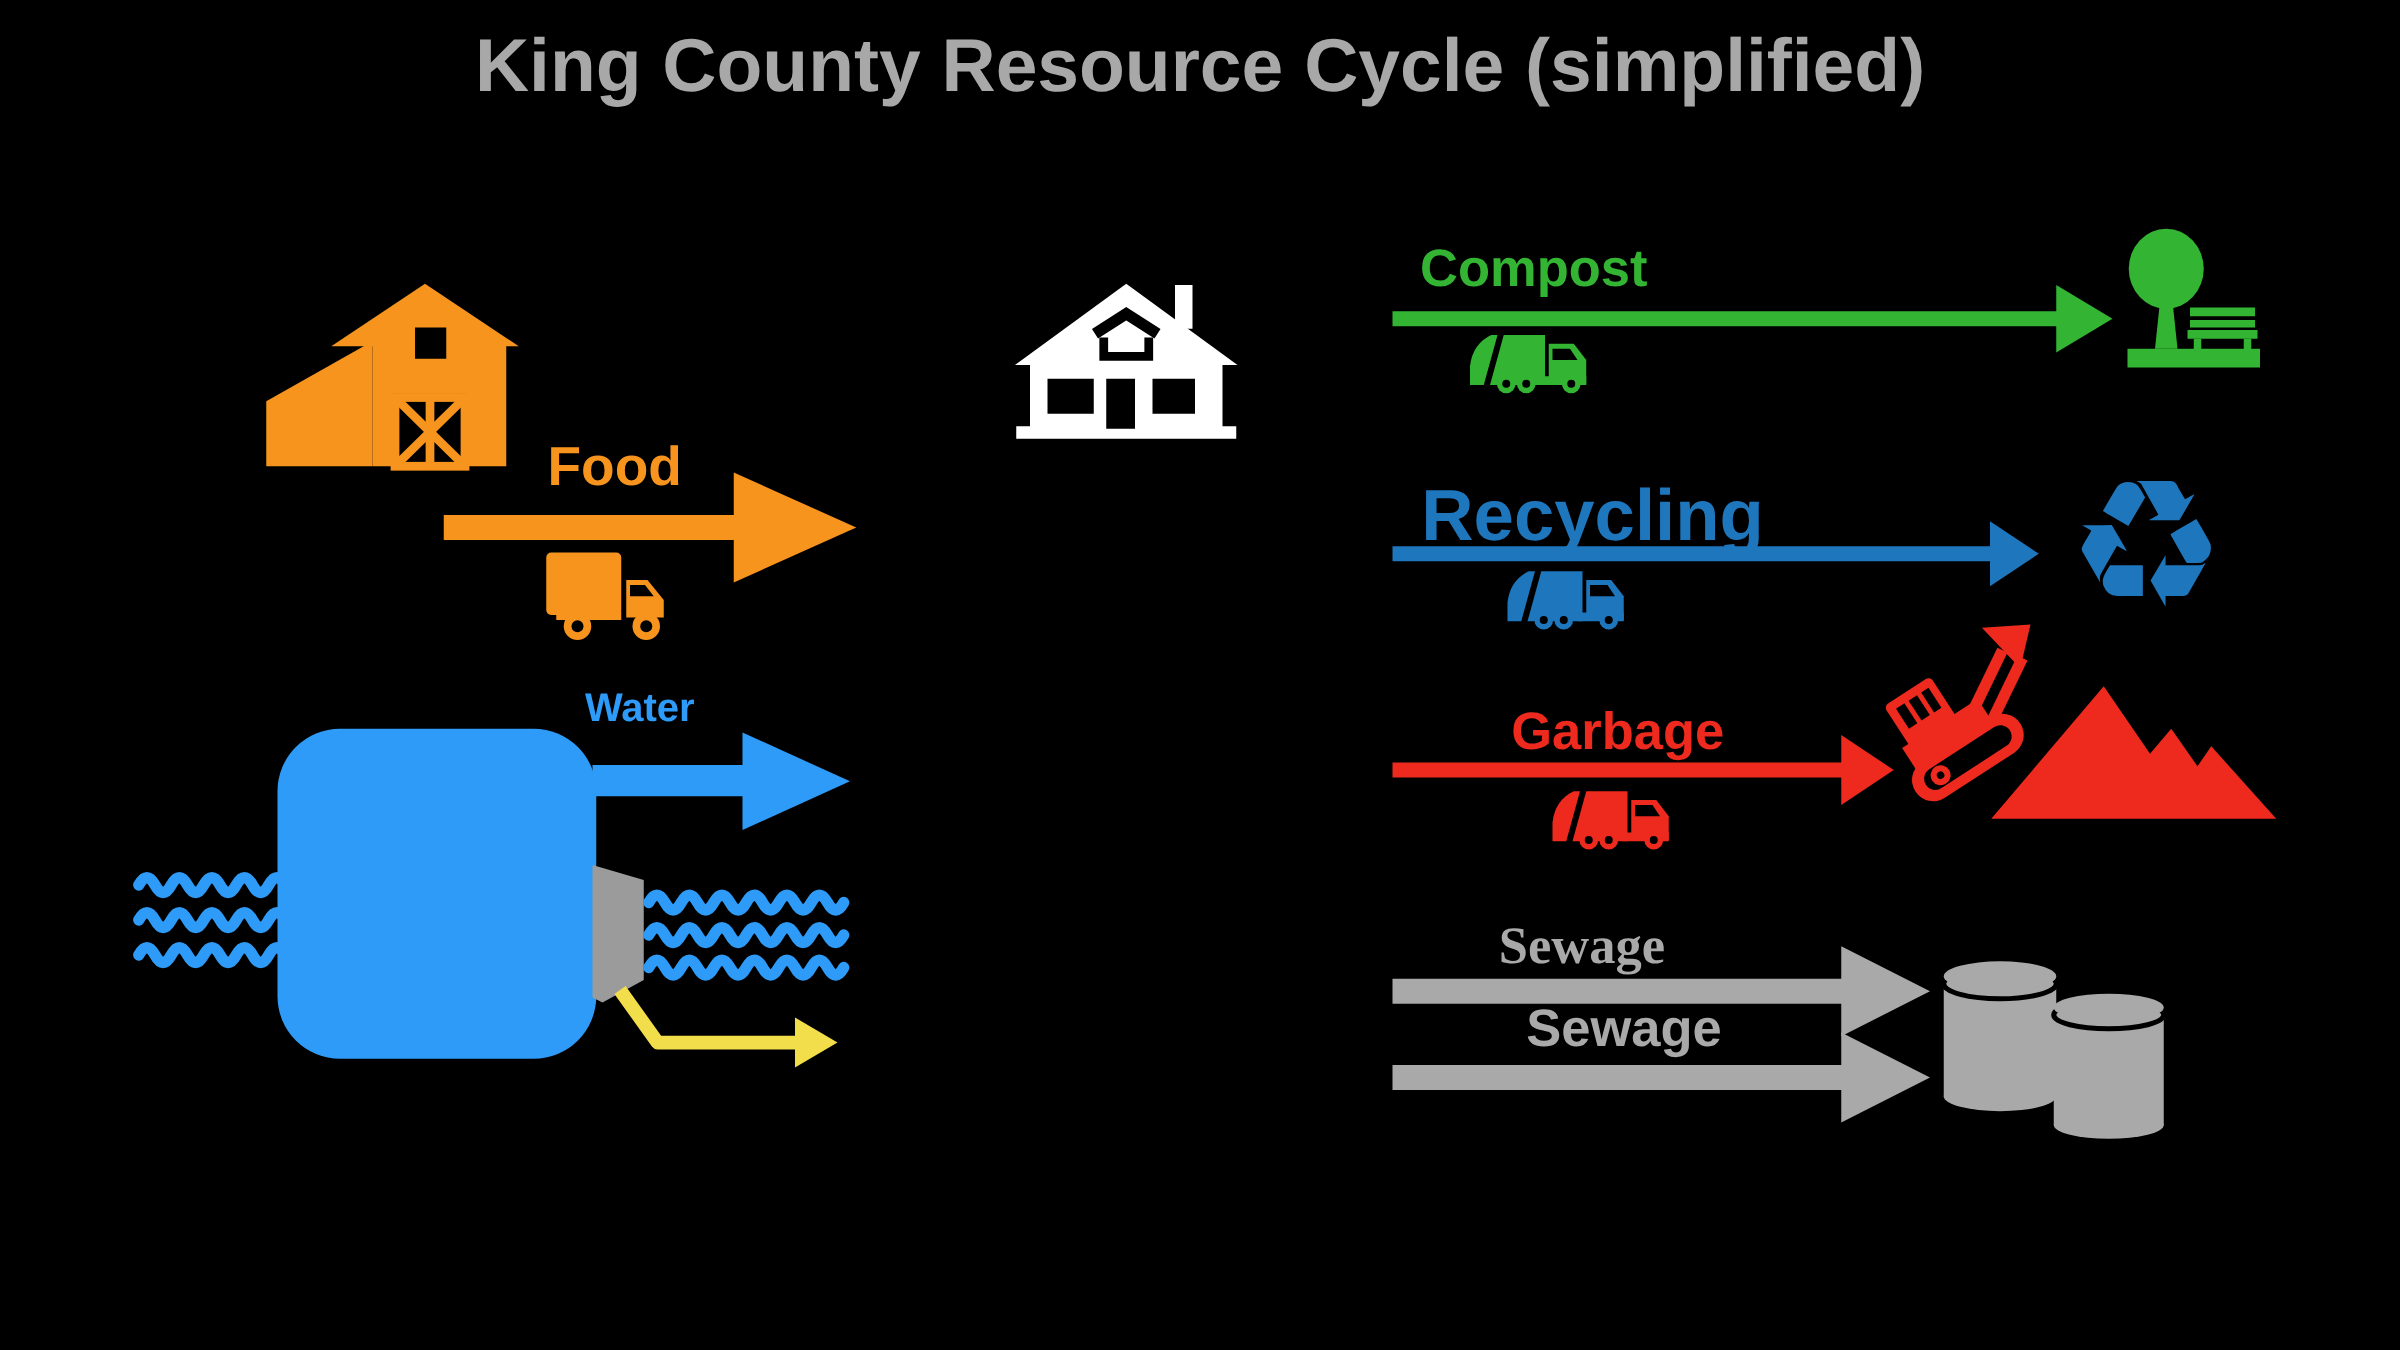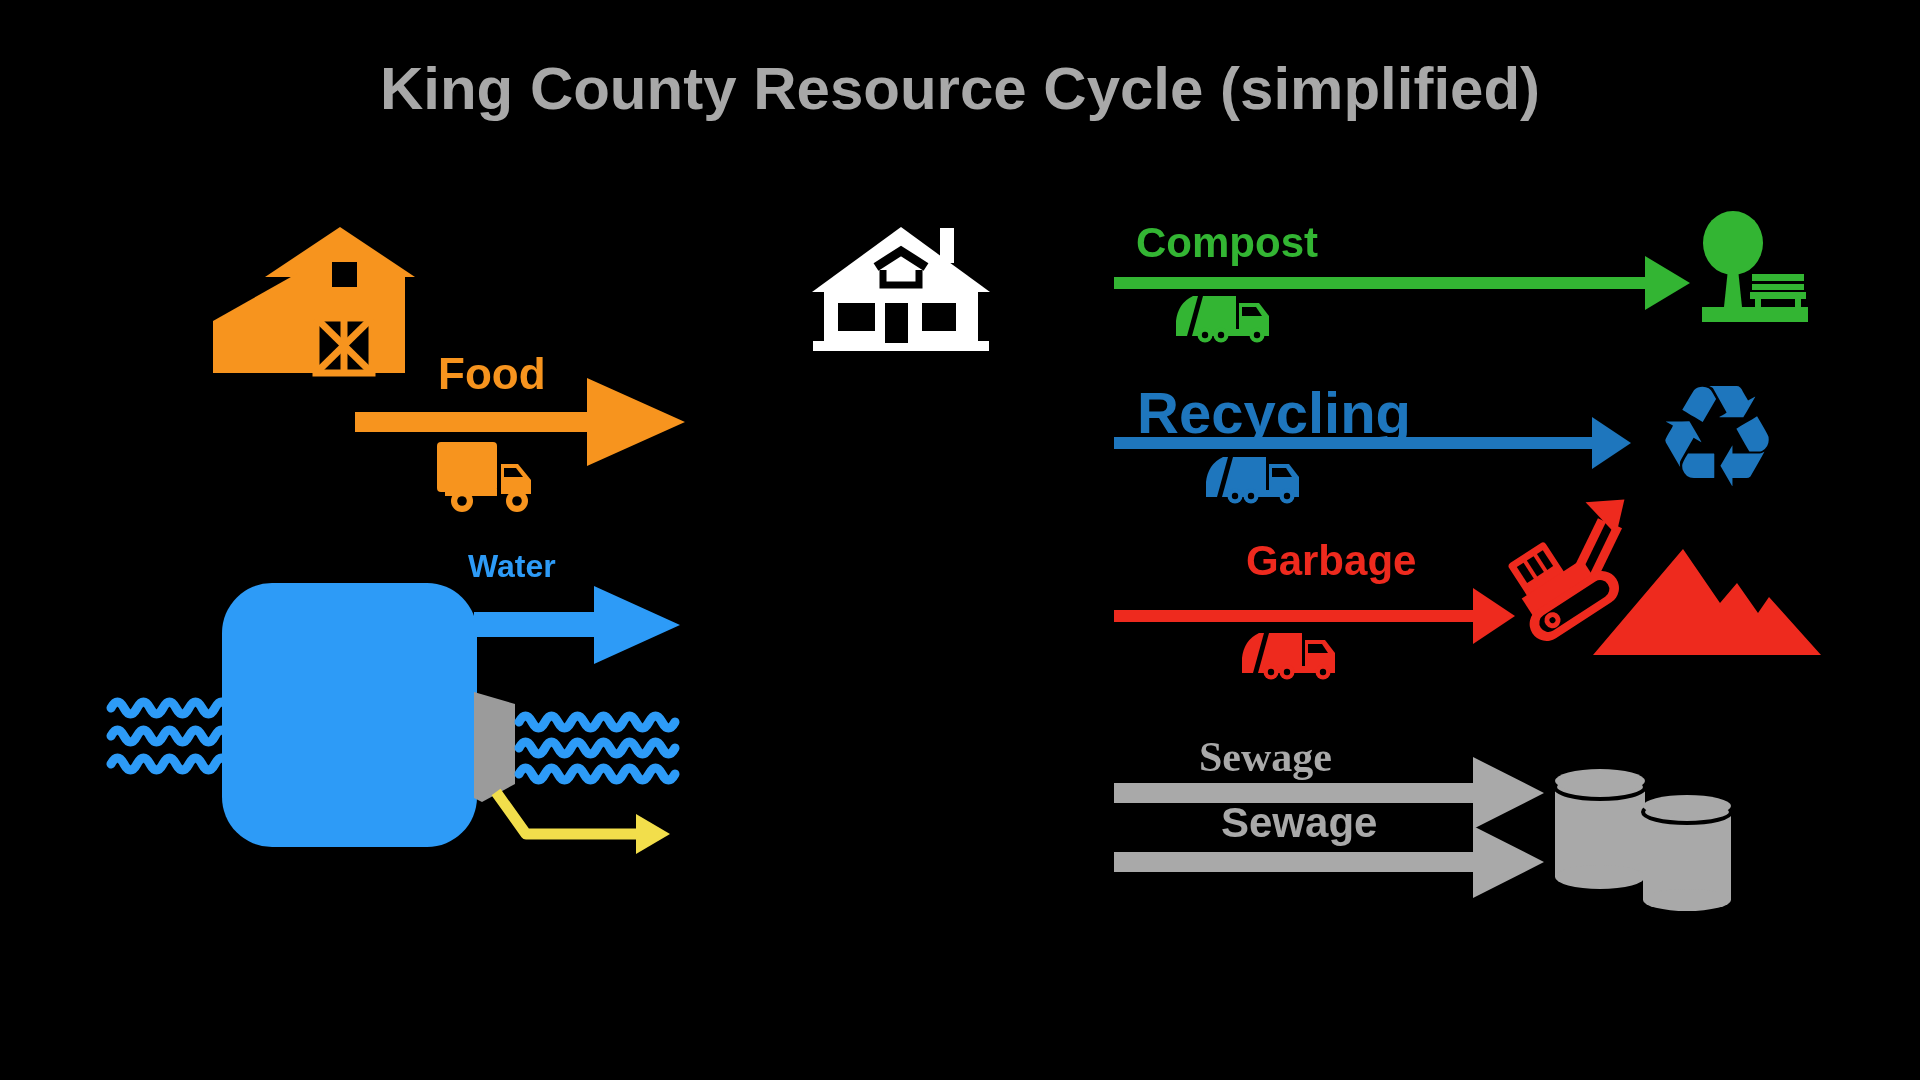--- a/index.html
+++ b/index.html
@@ -4,24 +4,24 @@
 <style>
   html,body{margin:0;padding:0;background:#000;}
   #stage{
     position:relative;width:1920px;height:1080px;background:#000;overflow:hidden;
     font-family:"Liberation Sans","DejaVu Sans",sans-serif;
   }
   .abs{position:absolute;}
   .label{position:absolute;font-weight:700;line-height:1;white-space:nowrap;}
   #title{
     position:absolute;left:0;top:18px;width:100%;text-align:center;
-    font-size:60px;font-weight:700;color:var(--title-gray);margin-top:36px;
+    font-size:60px;font-weight:700;color:var(--title-gray);
   }
   .orange{color:var(--orange);} .waterblue{color:var(--water-blue);}
-  .yellow{color:var(--yellow);} .green{color:var(--green);margin-top:28px;}
+  .yellow{color:var(--yellow);} .green{color:var(--green);}
   .recblue{color:var(--recycle-blue);} .red{color:var(--red);}
   .gray{color:var(--gray);} .white{color:var(--white);}
   svg{display:block;overflow:visible;}
   #reservoir{
     position:absolute;left:222px;top:583px;width:255px;height:264px;
     background:var(--water-blue);border-radius:50px;
   }
   #recycle-symbol{
     position:absolute;left:1642px;top:366px;width:150px;
     font-size:142px;line-height:1;color:var(--recycle-blue);font-weight:400;
@@ -182,21 +182,21 @@
         <circle cx="33" cy="44" r="3.2" fill="#000"></circle>
       <circle cx="49" cy="44" r="7.5"></circle>
         <circle cx="49" cy="44" r="3.2" fill="#000"></circle>
       <circle cx="85" cy="44" r="7.5"></circle>
         <circle cx="85" cy="44" r="3.2" fill="#000"></circle>
     </svg>
   </div>
 
   <div id="recycle-symbol">♻</div>
 
-  <div class="label red" style="left:1209px;top:540px;font-size:42px;margin-left:37px;">Garbage</div>
+  <div class="label red" style="left:1209px;top:564px;font-size:42px;">Garbage</div>
 
   <div class="abs red" style="left:1114px;top:586px;">
     <svg width="401" height="60" viewBox="0 0 401 60" fill="currentColor">
       <polygon points="0,24 359,24 359,2 401,30 359,58 359,36 0,36"></polygon>
     </svg>
   </div>
 
   <div class="abs red" style="left:1238px;top:628px;">
     <svg width="104" height="52" viewBox="0 0 104 52" fill="currentColor">
       <path d="M21,5 Q6,12 4,30 L4,45 L15,45 L26,5 Z"></path>

